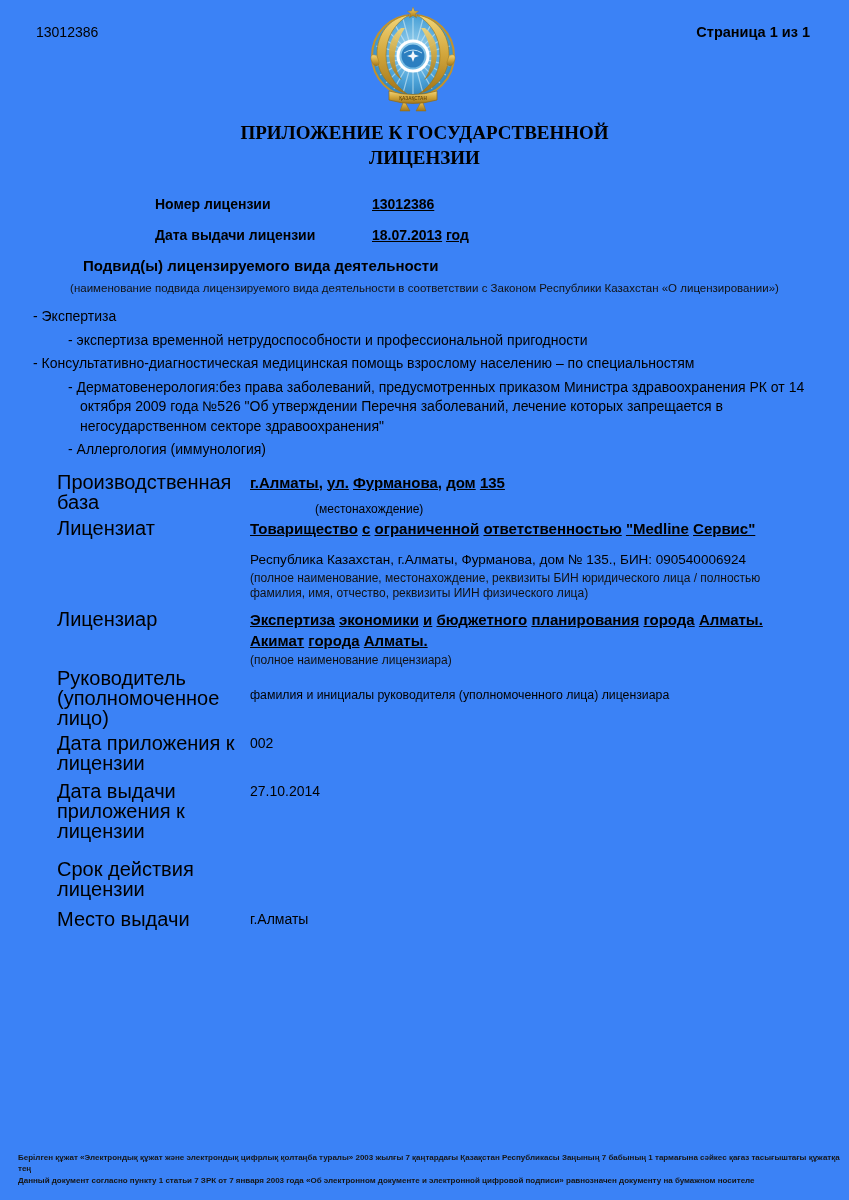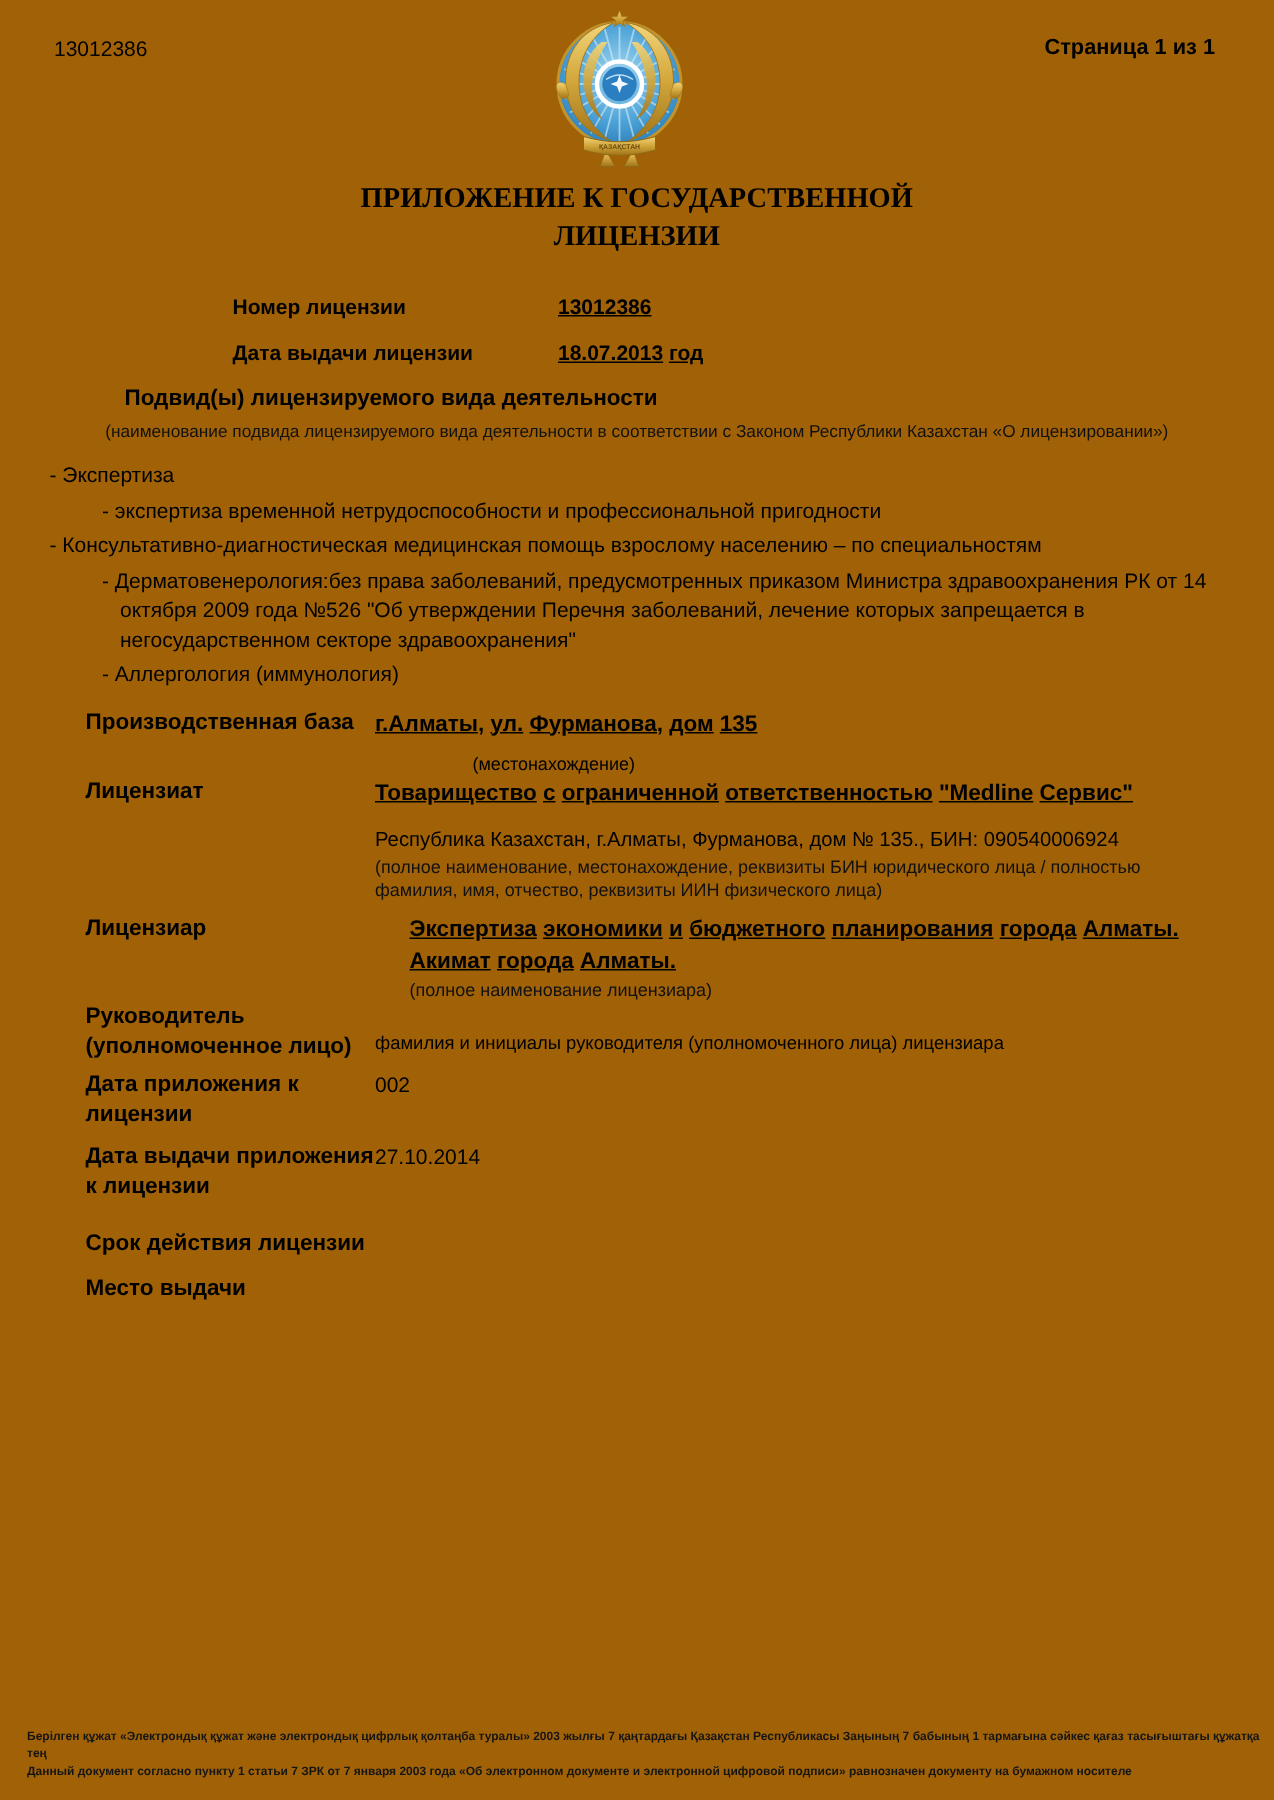--- a/index.html
+++ b/index.html
@@ -1,19 +1,19 @@
 <!DOCTYPE html>
 <html lang="ru"><head>
 <meta charset="utf-8">
 <style>
   html,body{margin:0;padding:0;background:#ffffff;}
   .page{
     position:relative;
     width:849px;height:1200px;
-    background:#a16207;
+    background:#3b82f6;
     color:#000;
     font-family:"Liberation Sans", sans-serif;
     overflow:hidden;
   }
   
   .top-row{
     display:flex;justify-content:space-between;align-items:flex-start;
     padding:25px 39px 0 36px;
     font-size:14px;line-height:15px;
   }
@@ -37,31 +37,31 @@
   .u-words .uw{text-decoration:underline;}
   
   .sub-heading{margin:12px 0 0 83px;font-size:15px;font-weight:bold;line-height:18px;}
   .sub-note{margin-top:7px;text-align:center;font-size:11.5px;line-height:13px;color:#111;}
   .sub-list{margin:12px 34px 0 33px;font-size:14px;line-height:19.5px;}
   .sub-list .lvl1{margin-top:4px;}
   .sub-list .lvl2{margin-top:4px;margin-left:35px;padding-left:12px;text-indent:-12px;}
   
   .details{margin:0 36px 0 57px;font-size:14px;}
   .drow{display:flex;}
-  .dlabel{width:193px;flex-shrink:0;font-weight:bold;font-size:15px;line-height:20px;}
+  .dlabel{width:193px;flex-shrink:0;font-weight:normal;font-size:20px;line-height:20px;}
   .dvalue{flex:1;line-height:20px;}
   .vbold{font-weight:bold;font-size:15px;line-height:21px;max-width:558px;}
   .loc-note{margin:10px 0 0 65px;font-size:12px;line-height:13px;}
   .address{margin-top:12px;font-size:13.5px;line-height:18px;}
   .small-note{margin-top:2px;font-size:12px;line-height:15px;max-width:548px;color:#111;}
   .head-value{margin-top:20px;font-size:12.3px;line-height:15px;}
   .plain-value{font-size:14px;line-height:20px;}
   .r1{margin-top:12px;}
   .r2{margin-top:2px;}
-  .r3{margin-top:8px;gap:23px;}
+  .r3{margin-top:8px;}
   .r4{margin-top:0px;}
   .r5{margin-top:5px;}
   .r6{margin-top:8px;}
   .r7{margin-top:18px;}
   .r8{margin-top:10px;}
   
   .footer{
     position:absolute;left:18px;right:4px;bottom:14px;
     font-size:8px;font-weight:bold;line-height:11.5px;color:#151515;
   }
@@ -224,20 +224,23 @@
 
     <div class="drow r7">
       <div class="dlabel">Срок действия лицензии</div>
       <div class="dvalue">
         <div class="plain-value"></div>
       </div>
     </div>
 
     <div class="drow r8">
       <div class="dlabel">Место выдачи</div>
+      <div class="dvalue">
+        <div class="plain-value">г.Алматы</div>
+      </div>
     </div>
 
   </div>
 
   <div class="footer">
     <div>Берілген құжат «Электрондық құжат және электрондық цифрлық қолтаңба туралы» 2003 жылғы 7 қаңтардағы Қазақстан Республикасы Заңының 7 бабының 1 тармағына сәйкес қағаз тасығыштағы құжатқа тең</div>
     <div>Данный документ согласно пункту 1 статьи 7 ЗРК от 7 января 2003 года «Об электронном документе и электронной цифровой подписи» равнозначен документу на бумажном носителе</div>
   </div>
 
 </div>

